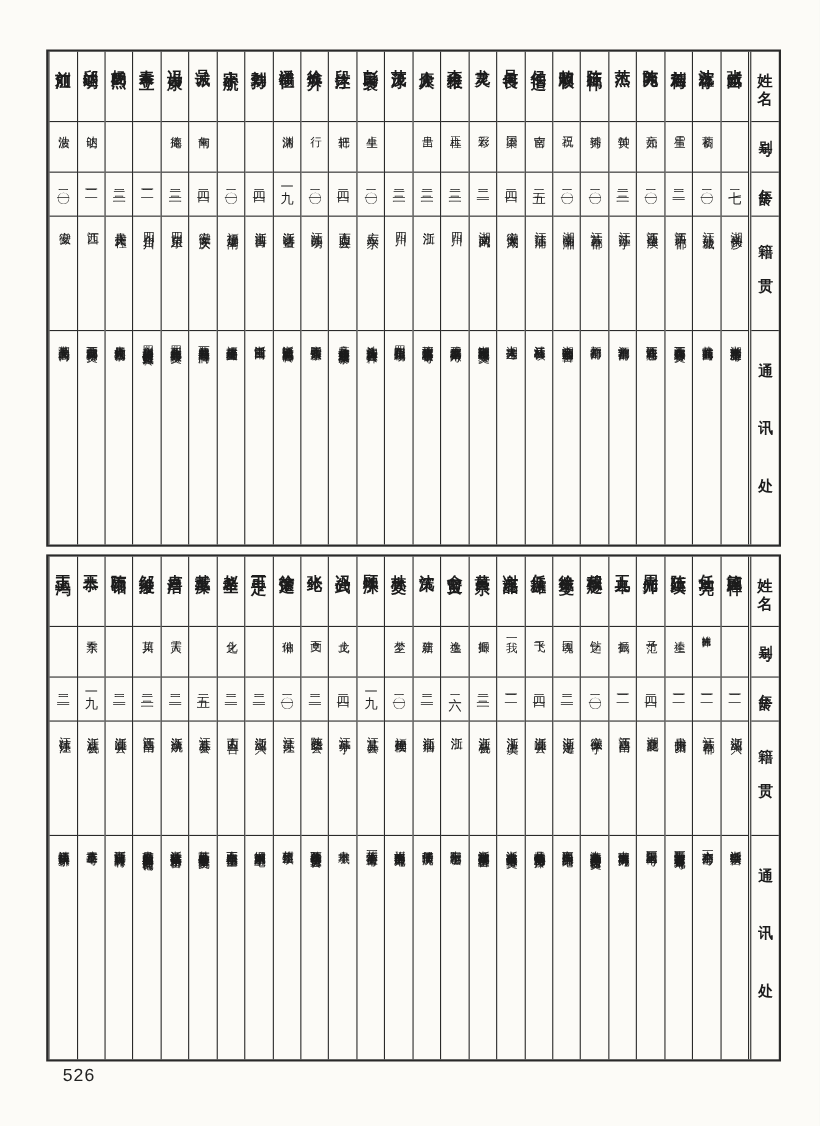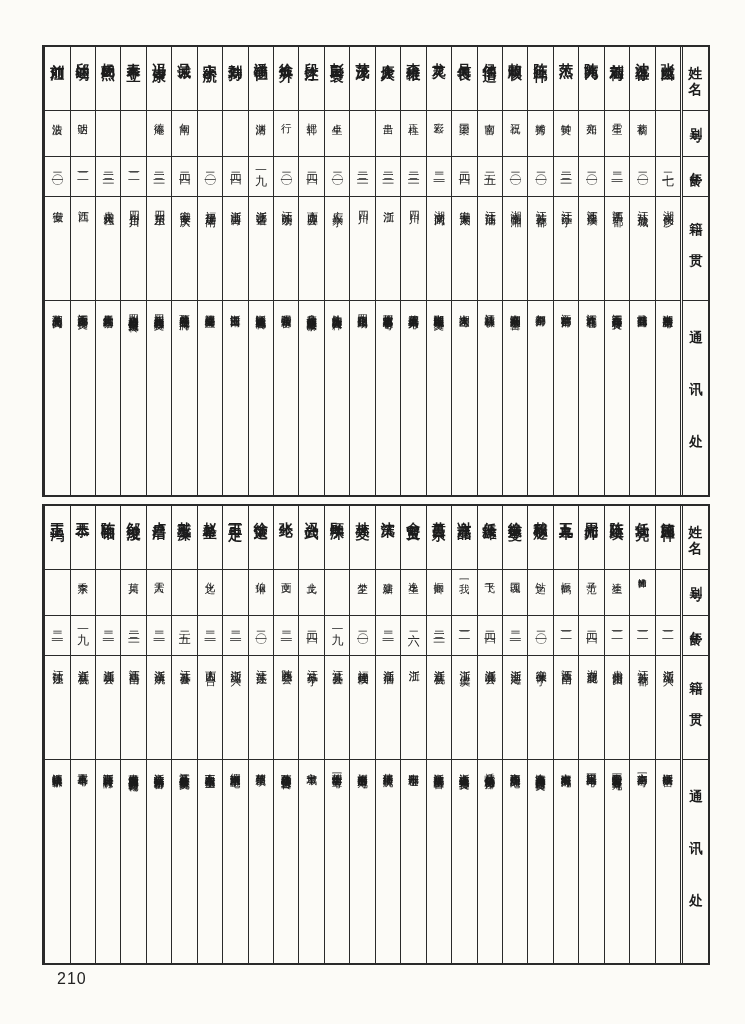--- a/index.html
+++ b/index.html
@@ -963,14 +963,14 @@
           <span class="vtext age-text">二二</span>
         </div>
         <div class="cell c-origin">
           <span class="vtext origin-text">江苏镇江</span>
         </div>
         <div class="cell c-address">
           <span class="vtext address-text">镇江高桥镇侯家桥</span>
         </div>
       </div>
     </div>
-  <span class="page-num">210</span>
+  <span class="page-num">526</span>
 </div>
 
 </body></html>

